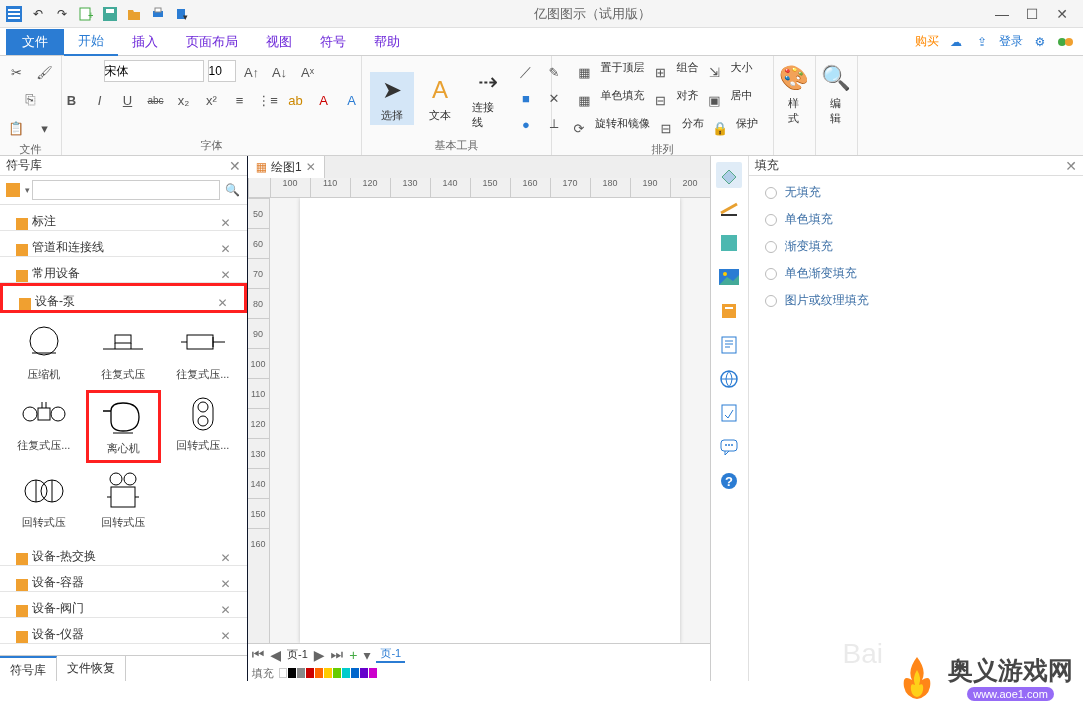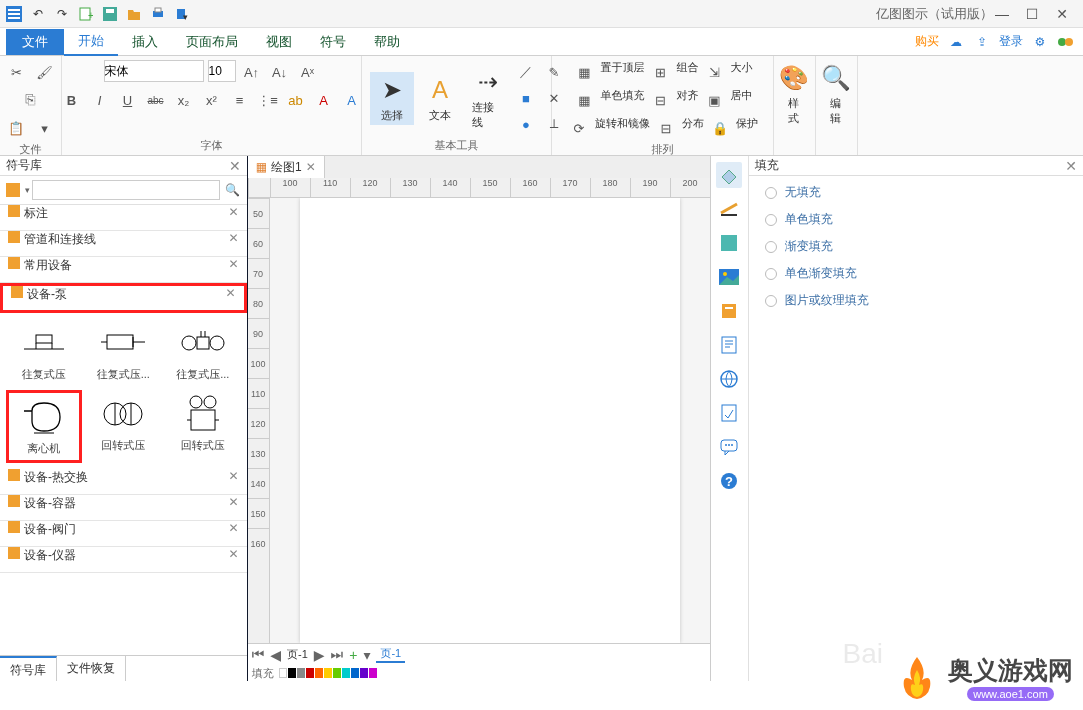--- a/index.html
+++ b/index.html
@@ -2,28 +2,28 @@
 <html><head>
 <meta charset="utf-8">
 <style>
 * { box-sizing: border-box; margin: 0; padding: 0; font-family: "Microsoft YaHei", sans-serif; }
 body { width: 1083px; height: 710px; background: #fff; overflow: hidden; font-size: 12px; color: #333; position: relative; }
 
 
 .titlebar { height: 28px; background: #f5f5f5; display: flex; align-items: center; padding: 0 4px; border-bottom: 1px solid #e0e0e0; }
 .titlebar .qat { display: flex; gap: 4px; align-items: center; }
 .titlebar .qat .btn { width: 20px; height: 20px; display: flex; align-items: center; justify-content: center; cursor: pointer; }
-.titlebar .title { flex: 1; text-align: right; color: #666; font-size: 13px; }
+.titlebar .title { flex: 1; text-align: center; color: #666; font-size: 13px; }
 .titlebar .winbtns { display: flex; gap: 12px; padding-right: 8px; }
 .titlebar .winbtns span { width: 18px; text-align: center; cursor: pointer; color: #555; font-size: 14px; }
 
 
 .menubar { height: 28px; display: flex; align-items: center; border-bottom: 1px solid #d0d0d0; padding-left: 6px; }
 .menubar .file-tab { background: #2b7cd3; color: #fff; padding: 4px 16px; font-size: 13px; }
-.menubar .menu-item { padding: 4px 14px; font-size: 13px; color: #14532d; cursor: pointer; }
+.menubar .menu-item { padding: 4px 14px; font-size: 13px; color: #6d28d9; cursor: pointer; }
 .menubar .menu-item.active { color: #2b7cd3; border-bottom: 2px solid #2b7cd3; }
 .menubar .right-btns { margin-left: auto; display: flex; gap: 8px; padding-right: 8px; align-items: center; }
 .menubar .right-btns .buy { color: #ff8800; font-size: 12px; }
 .menubar .right-btns .ico { width: 18px; height: 18px; display: flex; align-items: center; justify-content: center; color: #2b7cd3; cursor: pointer; }
 
 
 .ribbon { height: 100px; display: flex; border-bottom: 1px solid #d0d0d0; background: #fafafa; }
 .ribbon .group { border-right: 1px solid #e0e0e0; display: flex; flex-direction: column; justify-content: space-between; padding: 4px 8px 2px; }
 .ribbon .group-label { text-align: center; font-size: 11px; color: #666; padding-top: 2px; position: relative; }
 .ribbon .group-content { flex: 1; display: flex; align-items: center; gap: 4px; }
@@ -41,21 +41,21 @@
 
 .main { display: flex; height: 525px; }
 .left-panel { width: 252px; border-right: 1px solid #0f172a; display: flex; flex-direction: column; }
 .panel-header { height: 20px; display: flex; align-items: center; justify-content: space-between; padding: 0 6px; background: #fff; border-bottom: 1px solid #ddd; }
 .panel-header .close { cursor: pointer; color: #888; font-size: 14px; }
 .search-row { display: flex; gap: 2px; padding: 3px; border-bottom: 1px solid #e0e0e0; align-items: center; }
 .search-row .libico { width: 20px; height: 20px; display: flex; align-items: center; justify-content: center; }
 .search-row input { flex: 1; height: 20px; border: 1px solid #ccc; }
 .search-row .searchbtn { width: 22px; height: 22px; display: flex; align-items: center; justify-content: center; color: #2b7cd3; cursor: pointer; }
 
-.cat { height: 26px; display: flex; align-items: flex-start; padding: 0 8px; border-bottom: 1px solid #e5e5e5; cursor: pointer; }
+.cat { height: 26px; display: flex; align-items: flex-end; padding: 0 16px; border-bottom: 1px solid #e5e5e5; cursor: pointer; }
 .cat .sq { width: 12px; height: 12px; margin-right: 4px; }
 .cat .sq.orange { background: #f0a030; }
 .cat .closex { margin-left: auto; color: #888; cursor: pointer; }
 .cat.highlight { border: 3px solid #ff2020; height: 30px; }
 
 .shapes-grid { flex: 0 0 auto; display: grid; grid-template-columns: repeat(3, 1fr); gap: 4px; padding: 6px; overflow-y: auto; }
 .shape-cell { display: flex; flex-direction: column; align-items: center; gap: 4px; padding: 4px; cursor: pointer; }
 .shape-cell.highlight { border: 3px solid #ff2020; }
 .shape-cell .shape-icon { width: 50px; height: 40px; display: flex; align-items: center; justify-content: center; }
 .shape-cell .shape-label { font-size: 11px; color: #444; }
@@ -328,20 +328,29 @@
       </div>
     <div class="cat highlight">
         <span class="sq orange"></span>
         <span>设备-泵</span>
         <span class="closex">✕</span>
       </div>
 
     <div class="shapes-grid">
       <div class="shape-cell">
           <div class="shape-icon">
+            <svg width="40" height="36">
+              <circle cx="20" cy="16" r="14" fill="none" stroke="#000"></circle>
+              <path d="M8 28 L32 28" stroke="#000"></path>
+            </svg>
+          </div>
+          <span class="shape-label">压缩机</span>
+        </div>
+      <div class="shape-cell">
+          <div class="shape-icon">
             <svg width="44" height="24">
               <rect x="14" y="4" width="16" height="8" fill="none" stroke="#000"></rect>
               <path d="M2 18 H42 M14 12 V18 M30 12 V18" stroke="#000"></path>
             </svg>
           </div>
           <span class="shape-label">往复式压</span>
         </div>
       <div class="shape-cell">
           <div class="shape-icon">
             <svg width="48" height="28">
@@ -363,20 +372,30 @@
           <span class="shape-label">往复式压...</span>
         </div>
       <div class="shape-cell highlight">
           <div class="shape-icon">
             <svg width="44" height="40">
               <path d="M22 6 Q38 6 38 20 Q38 34 22 34 Q10 34 10 24 L10 14 Q10 6 22 6 M10 14 H2" fill="none" stroke="#000" stroke-width="1.3"></path>
               <path d="M12 36 H32" stroke="#000"></path>
             </svg>
           </div>
           <span class="shape-label">离心机</span>
+        </div>
+      <div class="shape-cell">
+          <div class="shape-icon">
+            <svg width="32" height="40">
+              <rect x="6" y="4" width="20" height="32" rx="10" fill="none" stroke="#000"></rect>
+              <circle cx="16" cy="13" r="5" fill="none" stroke="#000"></circle>
+              <circle cx="16" cy="27" r="5" fill="none" stroke="#000"></circle>
+            </svg>
+          </div>
+          <span class="shape-label">回转式压...</span>
         </div>
       <div class="shape-cell">
           <div class="shape-icon">
             <svg width="44" height="30">
               <circle cx="14" cy="15" r="11" fill="none" stroke="#000"></circle>
               <circle cx="30" cy="15" r="11" fill="none" stroke="#000"></circle>
               <path d="M14 4 V26 M30 4 V26" stroke="#000"></path>
             </svg>
           </div>
           <span class="shape-label">回转式压</span>

